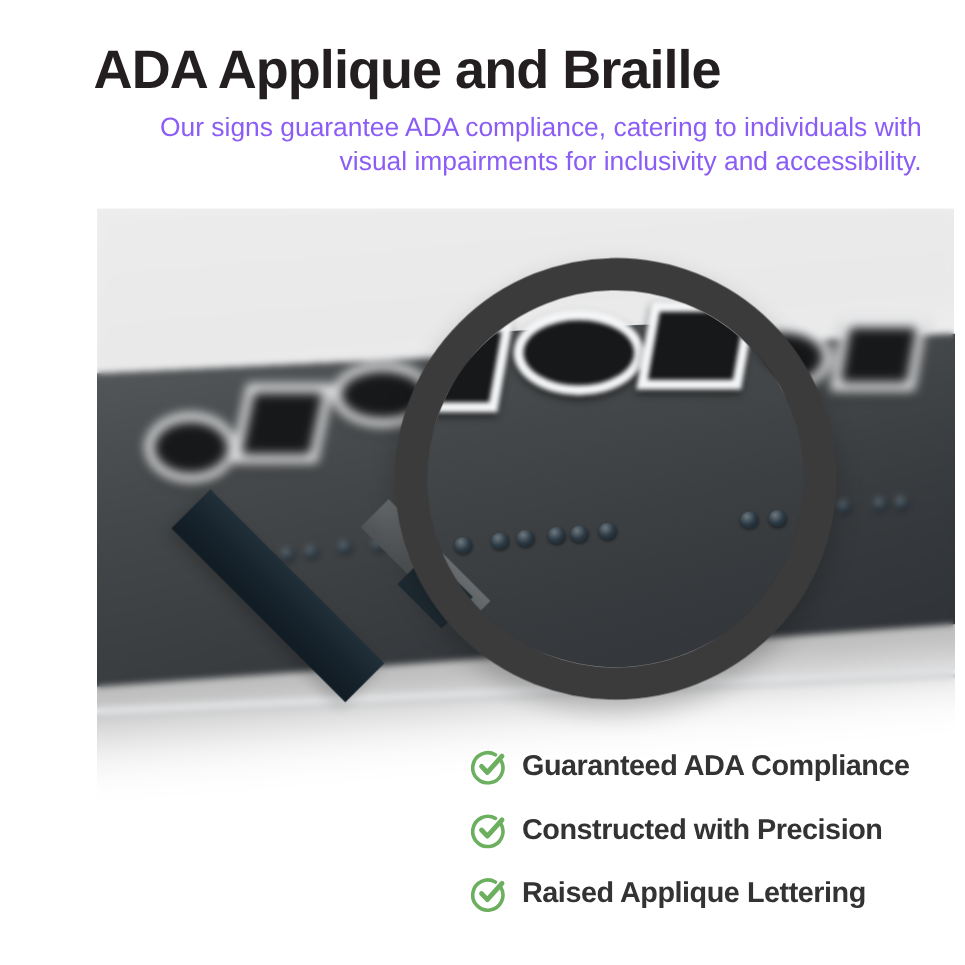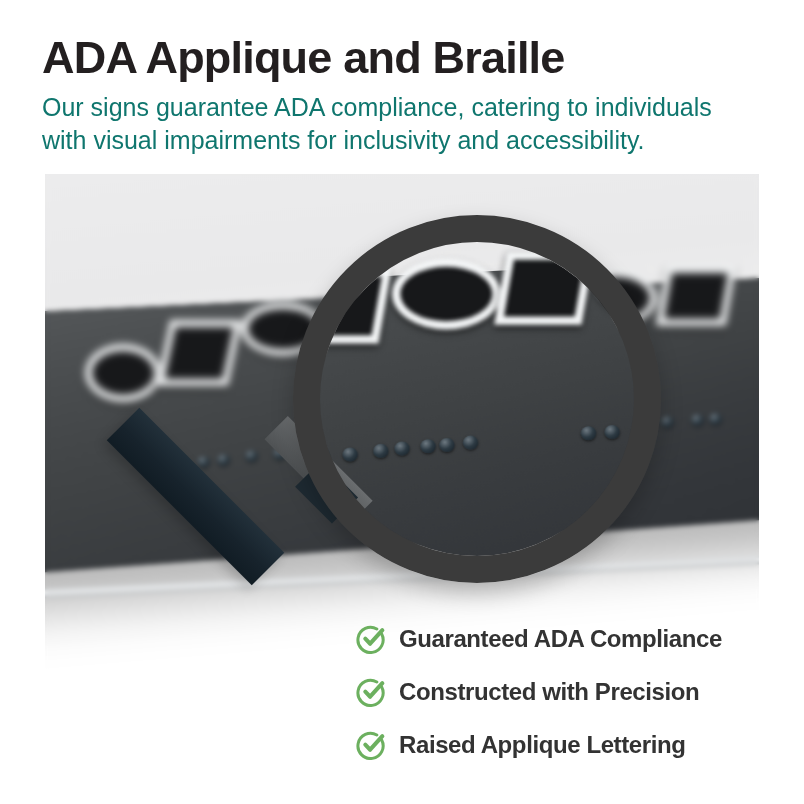--- a/index.html
+++ b/index.html
@@ -12,45 +12,47 @@
     background: #ffffff;
     font-family: "Liberation Sans", sans-serif;
     overflow: hidden;
     position: relative;
   }
 
   .page {
     position: absolute;
     inset: 0;
     background: #ffffff;
+    margin-left: 36px;
   }
 
   
   .header {
     position: absolute;
     left: 42px;
     top: 34px;
     width: 720px;
   }
   .headline {
     font-size: 45px;
     font-weight: 700;
     letter-spacing: -0.8px;
     color: #231f20;
     line-height: 1.08;
     margin: 0 0 8px 0;
     white-space: nowrap;
   }
   .subhead {
-    font-size: 25px;
+    font-size: 22px;
     font-weight: 400;
-    color: #0f766e;
+    color: #8b5cf6;
     line-height: 1.34;
     margin: 0;
     max-width: 690px;
+    text-align: right;
   }
 
   
   .photo {
     position: absolute;
     left: 45px;
     top: 174px;
     width: 714px;
     height: 630px;
     overflow: hidden;

